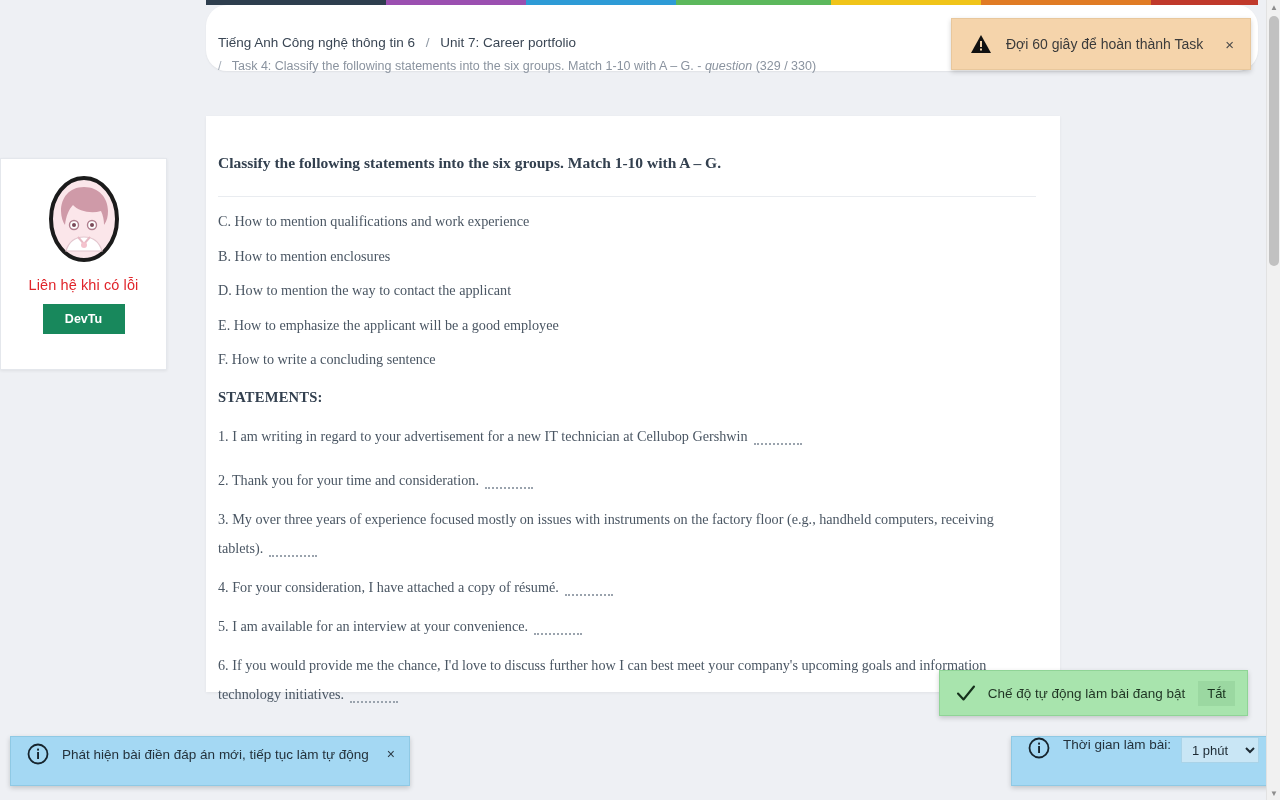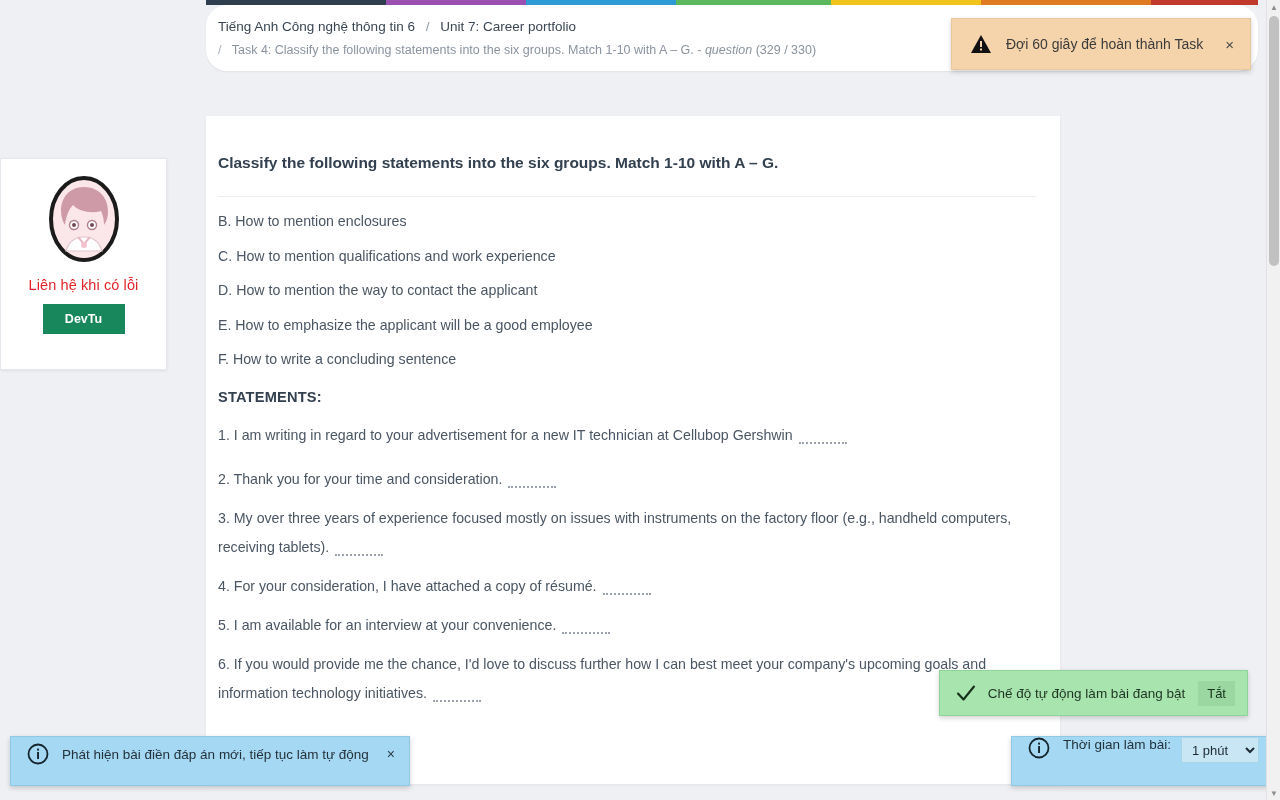--- a/index.html
+++ b/index.html
@@ -13,21 +13,21 @@
 
   
   .topbar { position: absolute; top: 0; left: 206px; width: 1052px; height: 5px; display: flex; }
   .topbar i { display: block; height: 100%; }
 
   
   .crumb-card {
     position: absolute; top: 5px; left: 206px; width: 1052px; height: 66px;
     background: #ffffff;
     box-shadow: 0 1px 2px rgba(0,0,0,.06);
-    padding: 12px 0 0 12px;
+    padding: 28px 0 0 12px;
     border-radius: 21px;
   }
   .crumb-line1 { font-size: 13.5px; color: #3a4654; line-height: 20px; white-space: nowrap; }
   .crumb-line1 .sep { color: #8e98a4; margin: 0 7px; }
   .crumb-line2 { font-size: 12.5px; color: #8a939f; line-height: 20px; margin-top: 3px; white-space: nowrap; }
   .crumb-line2 .sep { color: #a6aeb9; margin-right: 7px; }
   .crumb-line2 .qword { font-style: italic; }
 
   
   .helper-card {
@@ -43,23 +43,24 @@
     letter-spacing: .1px;
   }
   .helper-btn {
     margin: 11px auto 0; display: block; width: 82px; height: 30px; line-height: 30px;
     background: #18885c; color: #ffffff; font-size: 12.5px; font-weight: bold;
     border: none; cursor: pointer;
   }
 
   
   .qcard {
-    position: absolute; left: 206px; top: 116px; width: 854px; height: 668px;
+    position: absolute; left: 206px; top: 116px; width: 854px; height: 576px;
     background: #ffffff; box-shadow: 0 1px 3px rgba(0,0,0,.06);
     padding: 36px 24px 0 12px;
+    font-family: Liberation Serif, serif;
   }
   .qtitle {
     font-size: 15.5px; font-weight: bold; color: #33404f; line-height: 22px;
   }
   .qdivider { height: 1px; background: #e9ecf0; margin: 22px 0 14px 0; }
 
   .opt {
     font-size: 14.2px; color: #4a5663; line-height: 20px; margin: 0 0 14.5px 0;
   }
   .stmt-head {
@@ -192,22 +193,22 @@
       </svg>
     </div>
     <div class="helper-title">Liên hệ khi có lỗi</div>
     <button class="helper-btn">DevTu</button>
   </div>
 
   <div class="qcard">
     <div class="qtitle">Classify the following statements into the six groups. Match 1-10 with A – G.</div>
     <div class="qdivider"></div>
 
+    <div class="opt">C. How to mention qualifications and work experience</div>
     <div class="opt">B. How to mention enclosures</div>
-    <div class="opt">C. How to mention qualifications and work experience</div>
     <div class="opt">D. How to mention the way to contact the applicant</div>
     <div class="opt">E. How to emphasize the applicant will be a good employee</div>
     <div class="opt">F. How to write a concluding sentence</div>
 
     <div class="stmt-head">STATEMENTS:</div>
 
     <div class="stmt">
       <span>1. I am writing in regard to your advertisement for a new IT technician at Cellubop Gershwin</span><span class="blank"></span>
     </div>
     <div class="stmt tight">

